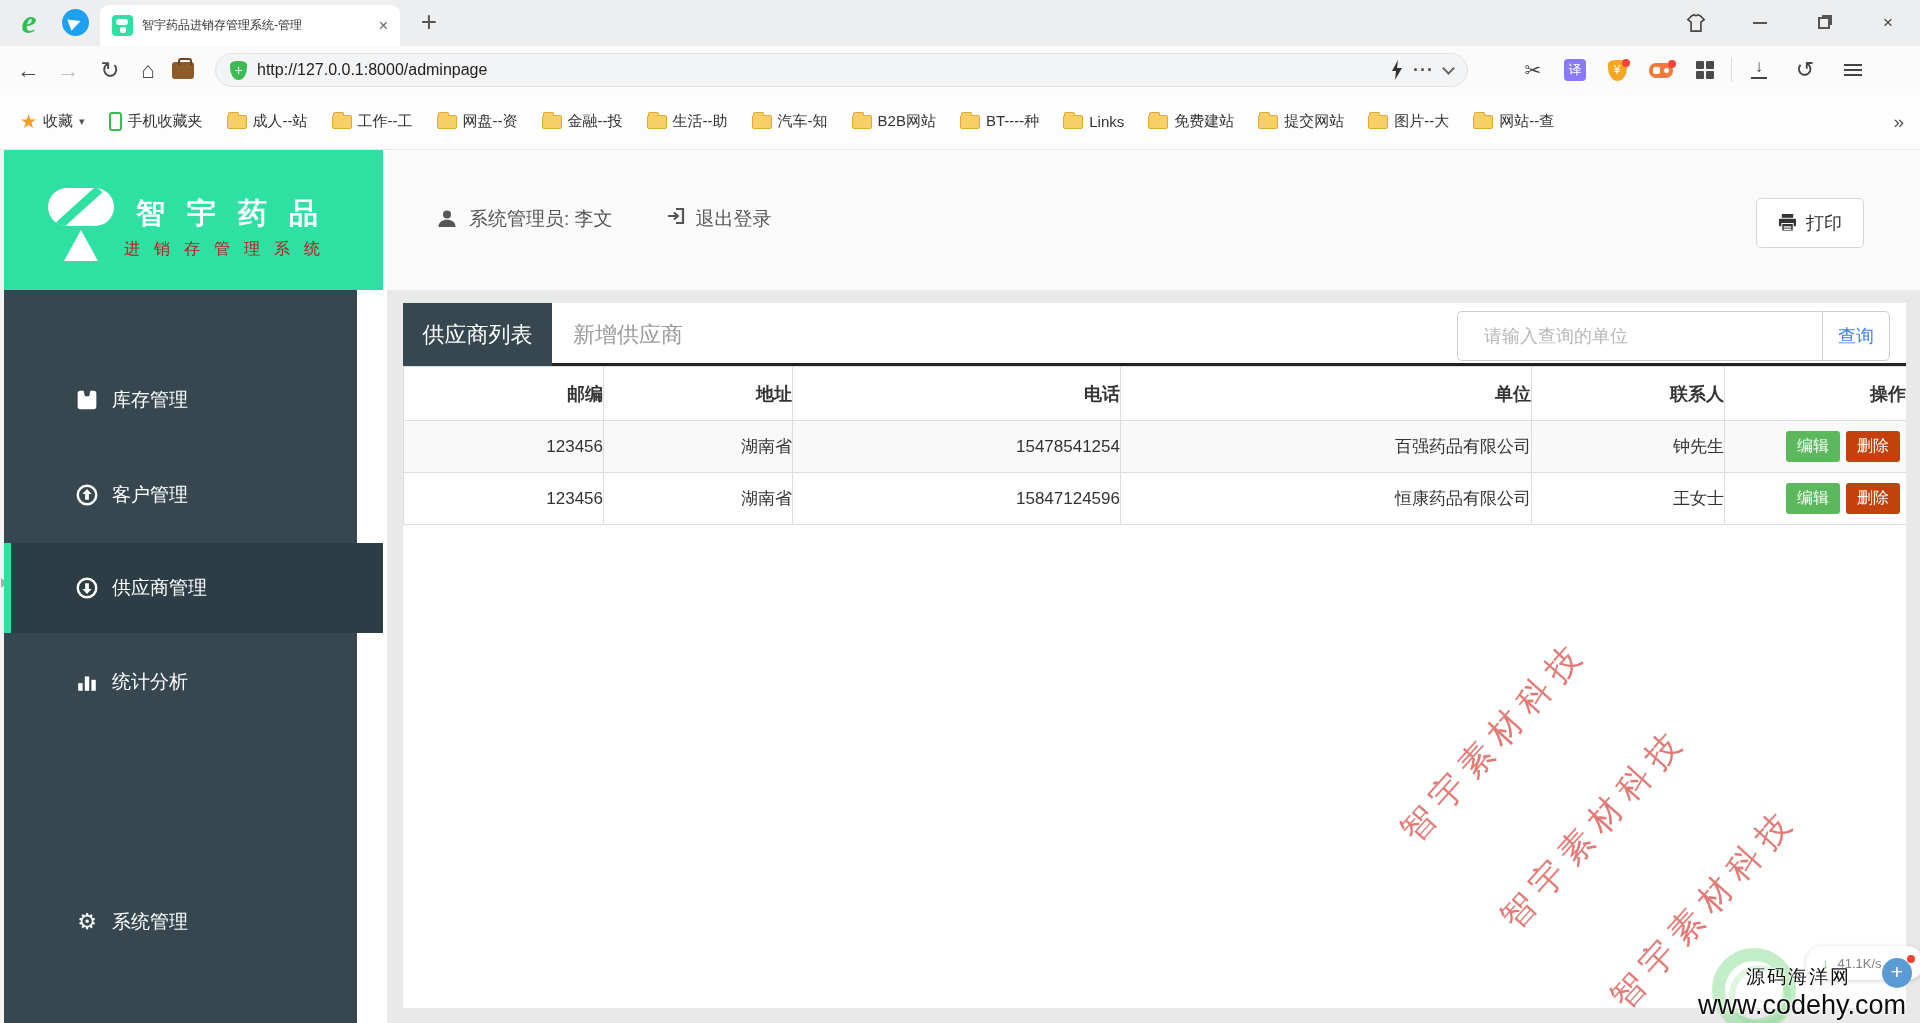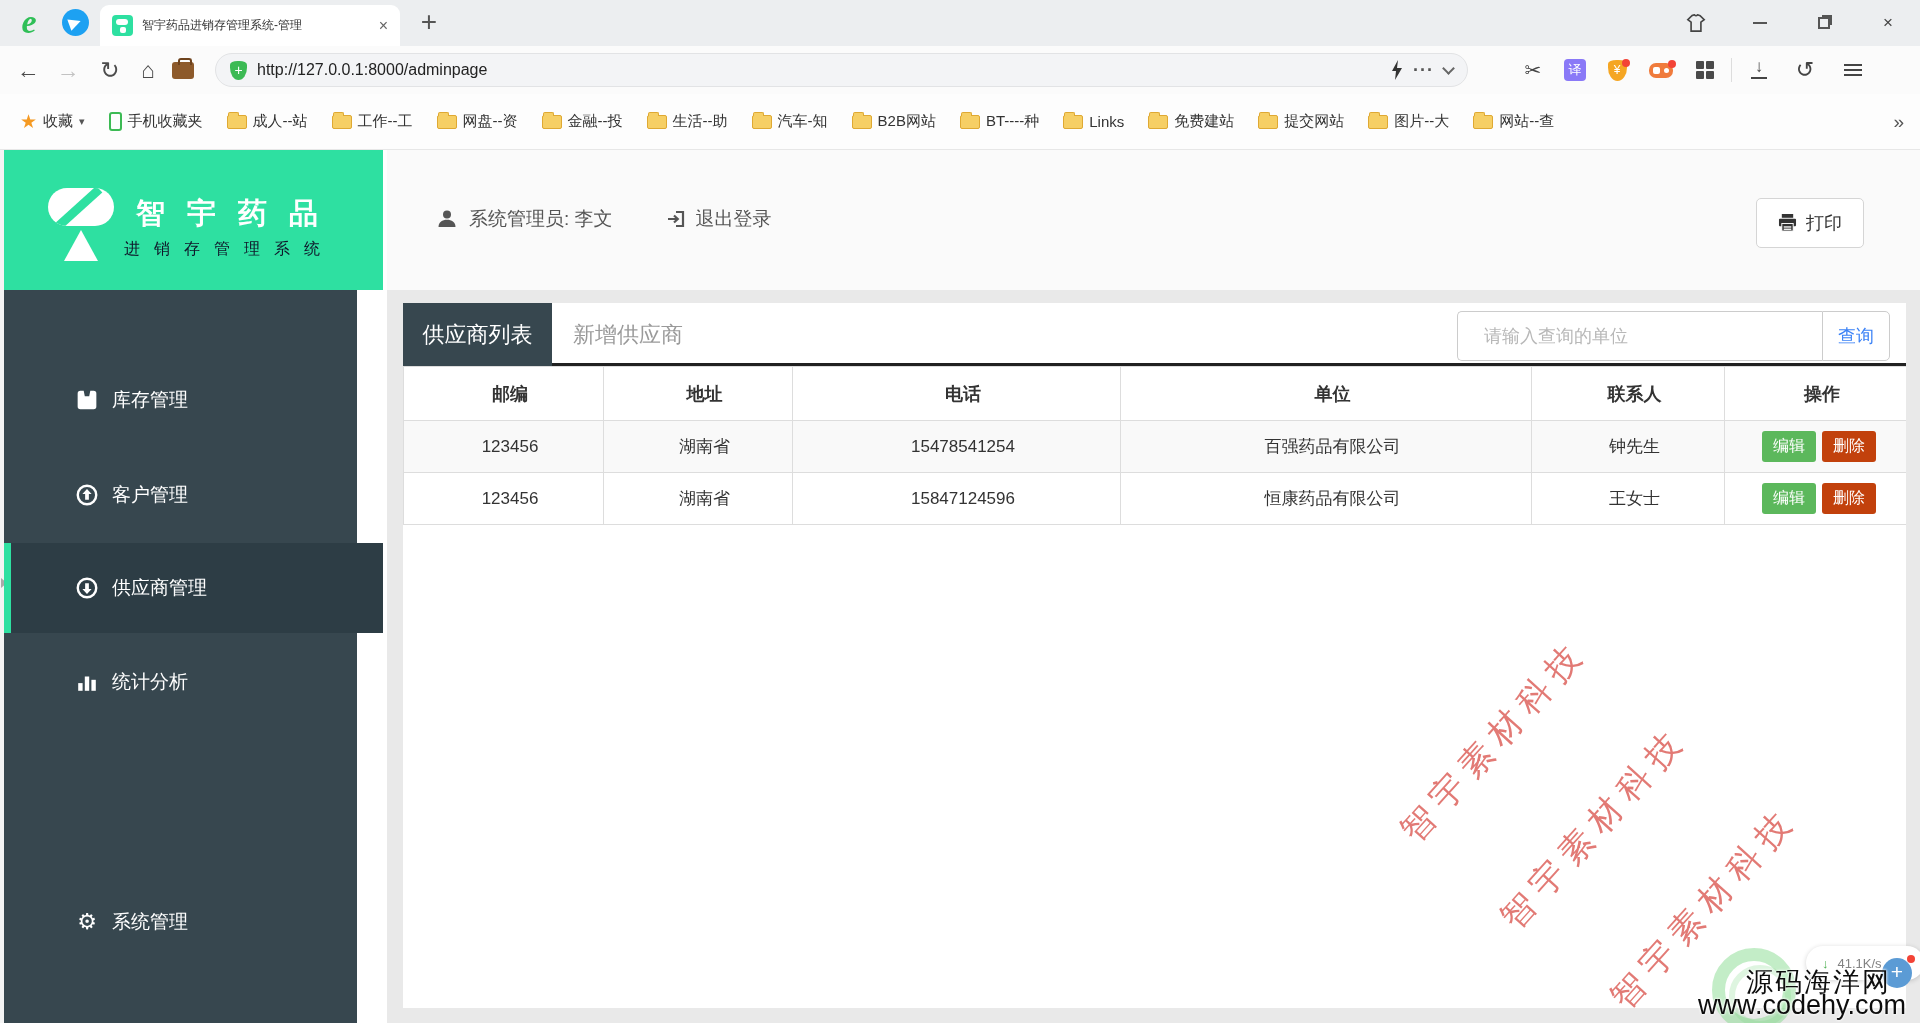--- a/index.html
+++ b/index.html
@@ -59,58 +59,58 @@
   .bk-more{position:absolute;right:16px;font-size:19px;color:#555}
   
   .gutter{position:absolute;left:0;top:150px;width:8px;height:873px;background:#f4f4f4}
   .gutter i{position:absolute;left:1px;top:428px;width:0;height:0;border-left:6px solid #a9a9a9;border-top:5px solid transparent;border-bottom:5px solid transparent}
   .sidebar{position:absolute;left:4px;top:150px;width:353px;height:873px;background:#37474f}
   .brand{position:absolute;left:0;top:0;width:379px;height:140px;background:#2ee0a1}
   .caps{position:absolute;left:44px;top:38px;width:66px;height:38px;border-radius:19px;background:#fff;overflow:hidden}
   .caps::after{content:"";position:absolute;left:26px;top:-8px;width:9px;height:56px;background:#2ee0a1;transform:rotate(48deg)}
   .tri{position:absolute;left:60px;top:80px;width:0;height:0;border-left:17px solid transparent;border-right:17px solid transparent;border-bottom:31px solid #fff}
   .brand-title{position:absolute;left:132px;top:44px;font-size:29px;font-weight:bold;color:#fff;letter-spacing:22px;white-space:nowrap}
-  .brand-sub{position:absolute;left:120px;top:89px;font-size:16px;color:#0f172a;letter-spacing:14px;white-space:nowrap}
+  .brand-sub{position:absolute;left:120px;top:89px;font-size:16px;color:#b91c1c;letter-spacing:14px;white-space:nowrap}
   .mitem{position:absolute;left:0;width:379px;height:90px;display:flex;align-items:center;padding-left:72px;gap:14px;color:#fff;font-size:19px;cursor:pointer}
   .mitem .micon{width:22px;height:22px;flex:none;display:flex;align-items:center;justify-content:center}
   .mitem.active{background:#2d3d45}
   .mitem.active::before{content:"";position:absolute;left:0;top:0;width:7px;height:100%;background:#2ee0a1}
   .gearch{font-size:22px;color:#fff;line-height:22px}
   
   .main{position:absolute;left:387px;top:150px;width:1533px;height:873px;background:#e9e9e9}
   .main-header{position:absolute;left:0;top:0;width:1533px;height:140px;background:#fafafa}
   .userline{position:absolute;left:50px;top:56px;display:flex;align-items:center;gap:12px;font-size:19px;color:#555}
-  .logoutline{margin-left:42px;display:flex;align-items:center;gap:9px;cursor:pointer}
+  .logoutline{margin-left:42px;display:flex;gap:9px;cursor:pointer}
   .print-btn{position:absolute;right:56px;top:48px;width:108px;height:50px;background:#fff;border:1px solid #d5d5d5;border-radius:5px;display:flex;align-items:center;justify-content:center;gap:9px;font-size:18px;color:#333;cursor:pointer}
   .content{position:absolute;left:0;top:140px;width:1533px;height:733px;background:#e9e9e9}
   .panel{position:absolute;left:16px;top:13px;width:1503px;height:705px;background:#fff;overflow:hidden}
   .tabbar{position:relative;width:1503px;height:63px;border-bottom:3px solid #212121;background:#fff}
   .ptab{position:absolute;top:0;height:63px;display:flex;align-items:center;justify-content:center;font-size:22px;cursor:pointer}
   .ptab.active{left:0;width:149px;background:#37474f;color:#fff}
   .ptab.plain{left:149px;width:152px;color:#9a9a9a}
   .searchgroup{position:absolute;right:16px;top:8px;display:flex}
   .searchgroup input{width:365px;height:50px;border:1px solid #ccc;border-right:none;border-radius:5px 0 0 5px;padding:0 26px;font-size:18px;color:#444;outline:none;font-family:inherit}
   .searchgroup input::placeholder{color:#b8b8b8}
   .searchbtn{width:68px;height:50px;background:#fff;border:1px solid #ccc;border-radius:0 5px 5px 0;font-size:18px;color:#3b82f6;display:flex;align-items:center;justify-content:center;cursor:pointer}
   table.sup{border-collapse:collapse;table-layout:fixed;width:1503px}
-  table.sup th,table.sup td{border:1px solid #ddd;text-align:center;padding-left:13px;overflow:hidden;white-space:nowrap}
+  table.sup th,table.sup td{border:1px solid #ddd;text-align:right;padding-left:13px;overflow:hidden;white-space:nowrap}
   table.sup th{height:54px;font-size:18px;color:#333}
   table.sup td{height:52px;font-size:17px;color:#333}
   tr.odd td{background:#f9f9f9}
   .abtn{display:inline-block;padding:5px 11px;border-radius:3px;color:#fff;font-size:16px;margin-right:6px;cursor:pointer}
   .abtn.edit{background:#5cb85c}
   .abtn.del{background:#c2410c}
   .wm{position:absolute;white-space:nowrap;font-size:34px;letter-spacing:9px;color:rgba(222,104,98,.88);font-family:"Liberation Serif","DejaVu Serif",serif;transform:rotate(-48deg);pointer-events:none}
   
   .ring{position:absolute;left:1712px;top:948px;width:84px;height:84px;border-radius:50%;border:13px solid rgba(123,216,130,.45);z-index:40}
   .ring::after{content:"";position:absolute;left:4px;top:4px;width:50px;height:50px;border-radius:50%;border:6px solid rgba(123,216,130,.25)}
   .speedpill{position:absolute;left:1806px;top:946px;width:118px;height:34px;background:#fff;border-radius:17px;box-shadow:0 1px 5px rgba(0,0,0,.18);display:flex;align-items:center;padding-left:16px;gap:9px;z-index:41;font-size:13px;color:#828282}
   .speedpill .arr{color:#4caf50;font-weight:bold}
   .plusbubble{position:absolute;left:1882px;top:958px;width:30px;height:30px;border-radius:50%;background:#5b9bd5;color:#fff;font-size:21px;line-height:28px;text-align:center;z-index:42}
-  .sitename{position:absolute;left:1746px;top:964px;font-size:27px;color:#0d0d0d;z-index:43;letter-spacing:2px;text-shadow:0 0 3px #fff,0 0 3px #fff}
+  .sitename{position:absolute;left:1746px;top:964px;font-size:19px;color:#0d0d0d;z-index:43;letter-spacing:2px;text-shadow:0 0 3px #fff,0 0 3px #fff}
   .siteurl{position:absolute;left:1698px;top:990px;font-size:27px;color:#0d0d0d;z-index:43;text-shadow:0 0 3px #fff,0 0 3px #fff}
 </style>
 </head>
 <body>
 
 <div class="tabstrip">
   <div class="logo360">e</div>
   <div class="navbubble">
       <i></i>
     </div>

